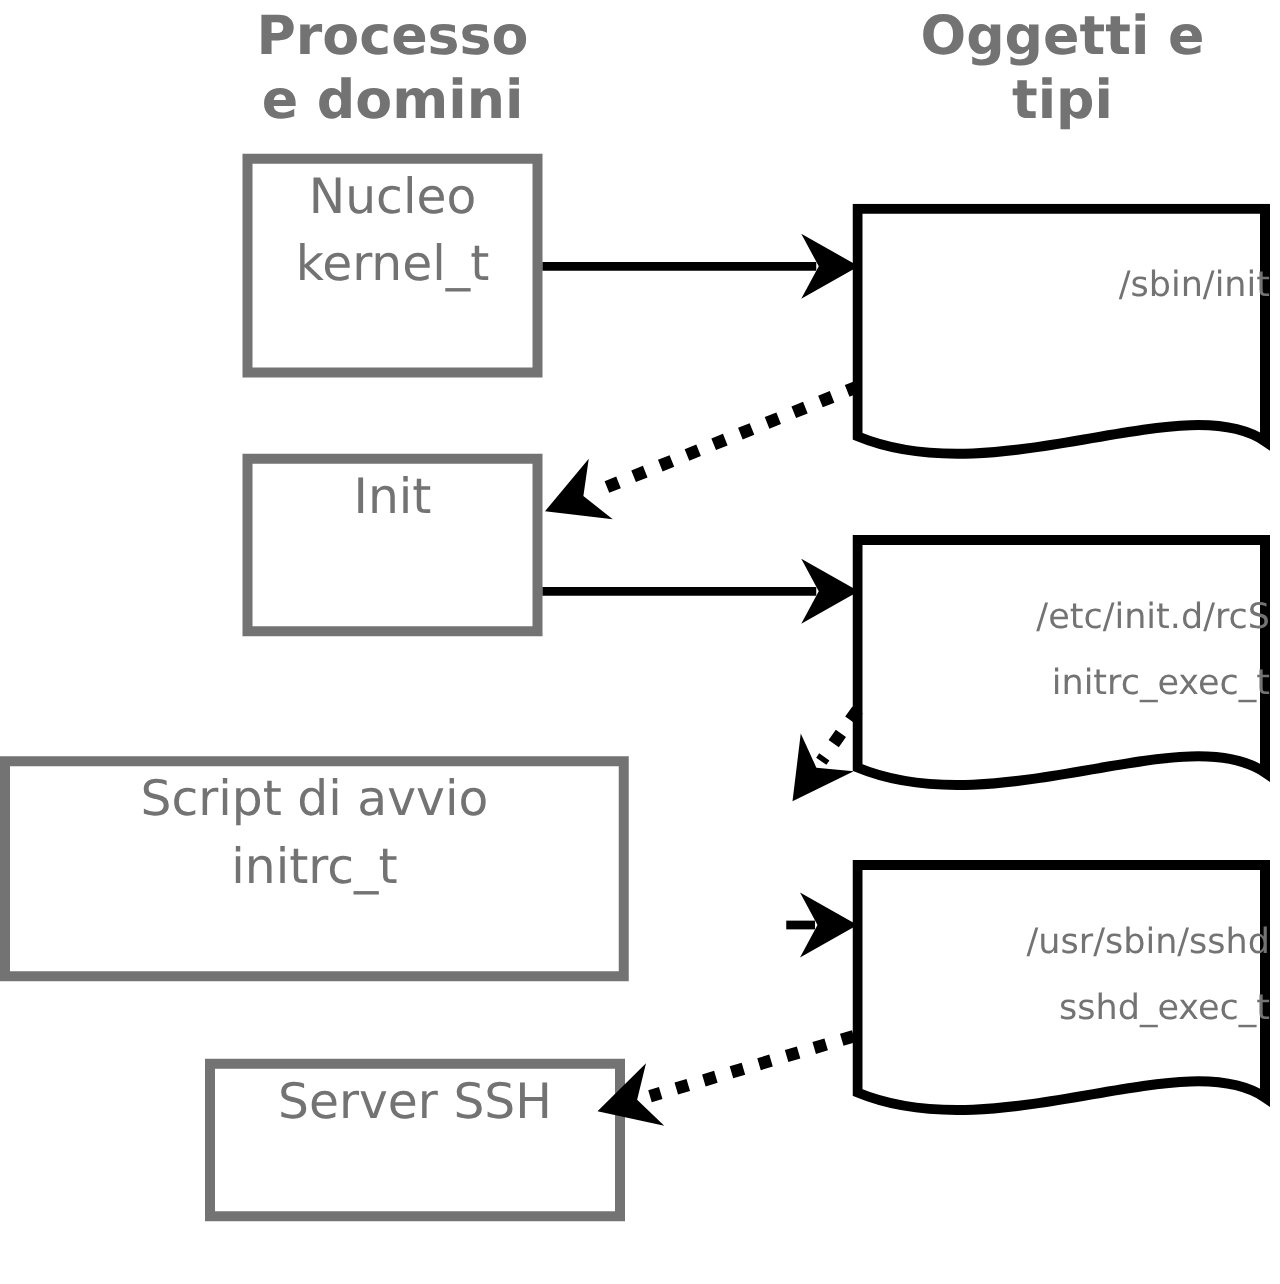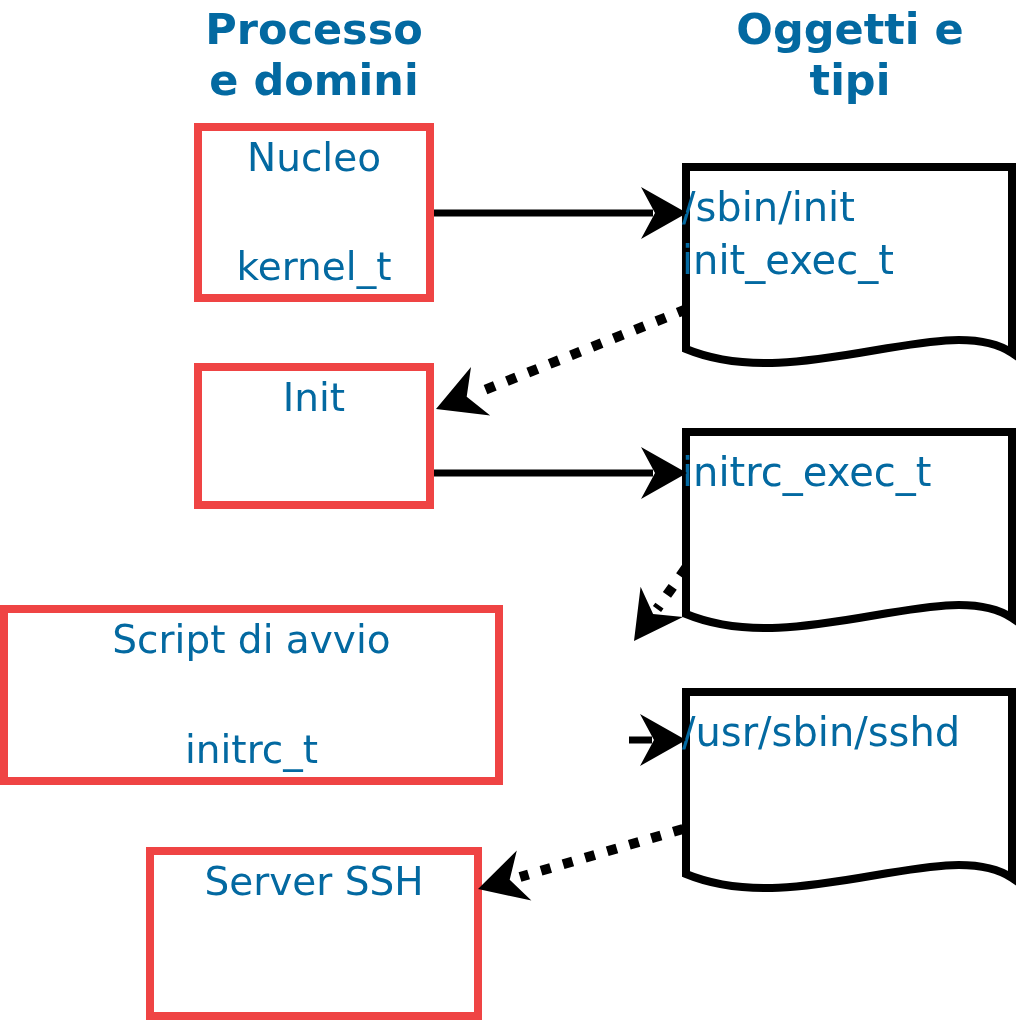--- a/index.html
+++ b/index.html
@@ -1,43 +1,43 @@
 <!DOCTYPE html>
 <html><head>
 <meta charset="utf-8">
 <style>
   html,body { margin:0; padding:0; background:#ffffff; }
   .canvas {
     position:relative; width:1024px; height:1027px;
     background:#ffffff; overflow:hidden;
-    font-family:"DejaVu Sans", sans-serif; color:#0369a1;
+    font-family:"DejaVu Sans", sans-serif; color:#737373;
   }
   .hdr {
     position:absolute; top:4px; width:440px;
     font-size:43px; font-weight:bold; line-height:51px;
     text-align:center; white-space:pre-line;
   }
   .hdr-left  { left:94px; }
   .hdr-right { left:630px; }
   .pbox {
     position:absolute; box-sizing:border-box;
-    border:8px solid #ef4444; background:#ffffff;
-    display:flex; flex-direction:column; align-items:center; justify-content:space-between;
+    border:8px solid #737373; background:#ffffff;
+    display:flex; flex-direction:column; align-items:center; justify-content:flex-start;
     font-size:39px; line-height:54px; text-align:center; z-index:2;
   }
   .pbox-1 { left:194px; top:123px; width:240px; height:179px; }
   .pbox-2 { left:194px; top:363px; width:240px; height:146px; }
   .pbox-3 { left:0px;   top:605px; width:503px; height:180px; }
-  .pbox-4 { left:146px; top:847px; width:336px; height:173px; }
+  .pbox-4 { left:164px; top:847px; width:336px; height:130px; }
   .doc { position:absolute; left:682px; width:338px; height:250px; z-index:1; }
   .doc-1 { top:163px; } .doc-2 { top:428px; } .doc-3 { top:688px; }
   .doc svg { position:absolute; left:0; top:0; }
   .doc-text {
-    position:absolute; top:18px; left:0; width:334px;
-    text-align:left; font-size:40px; line-height:53px;
+    position:absolute; top:38px; left:0; width:334px;
+    text-align:right; font-size:28px; line-height:53px;
   }
   .arrows {
     position:absolute; left:0; top:0; width:1024px; height:1027px;
     z-index:3; pointer-events:none;
   }
   .exec-label {
     position:absolute; left:456px; top:148px; width:200px;
     text-align:center; font-size:43px; z-index:4;
   }
 </style>
@@ -50,39 +50,40 @@
 e domini</div>
   <div class="hdr hdr-right">Oggetti e
 tipi</div>
 
   <div class="doc doc-1">
     <svg width="338" height="250" viewBox="0 0 338 250">
       <path d="M4,4 L330,4 L330,190 C265,146 115,232 4,186 Z" fill="#ffffff" stroke="#000000" stroke-width="8"></path>
     </svg>
     <div class="doc-text">
       <div>/sbin/init</div>
-      <div>init_exec_t</div>
     </div>
   </div>
 
   <div class="doc doc-2">
     <svg width="338" height="250" viewBox="0 0 338 250">
       <path d="M4,4 L330,4 L330,190 C265,146 115,232 4,186 Z" fill="#ffffff" stroke="#000000" stroke-width="8"></path>
     </svg>
     <div class="doc-text">
+      <div>/etc/init.d/rcS</div>
       <div>initrc_exec_t</div>
     </div>
   </div>
 
   <div class="doc doc-3">
     <svg width="338" height="250" viewBox="0 0 338 250">
       <path d="M4,4 L330,4 L330,190 C265,146 115,232 4,186 Z" fill="#ffffff" stroke="#000000" stroke-width="8"></path>
     </svg>
     <div class="doc-text">
       <div>/usr/sbin/sshd</div>
+      <div>sshd_exec_t</div>
     </div>
   </div>
 
   <div class="pbox pbox-1">
     <div>Nucleo</div>
     <div>kernel_t</div>
   </div>
   <div class="pbox pbox-2">
     <div>Init</div>
   </div>

